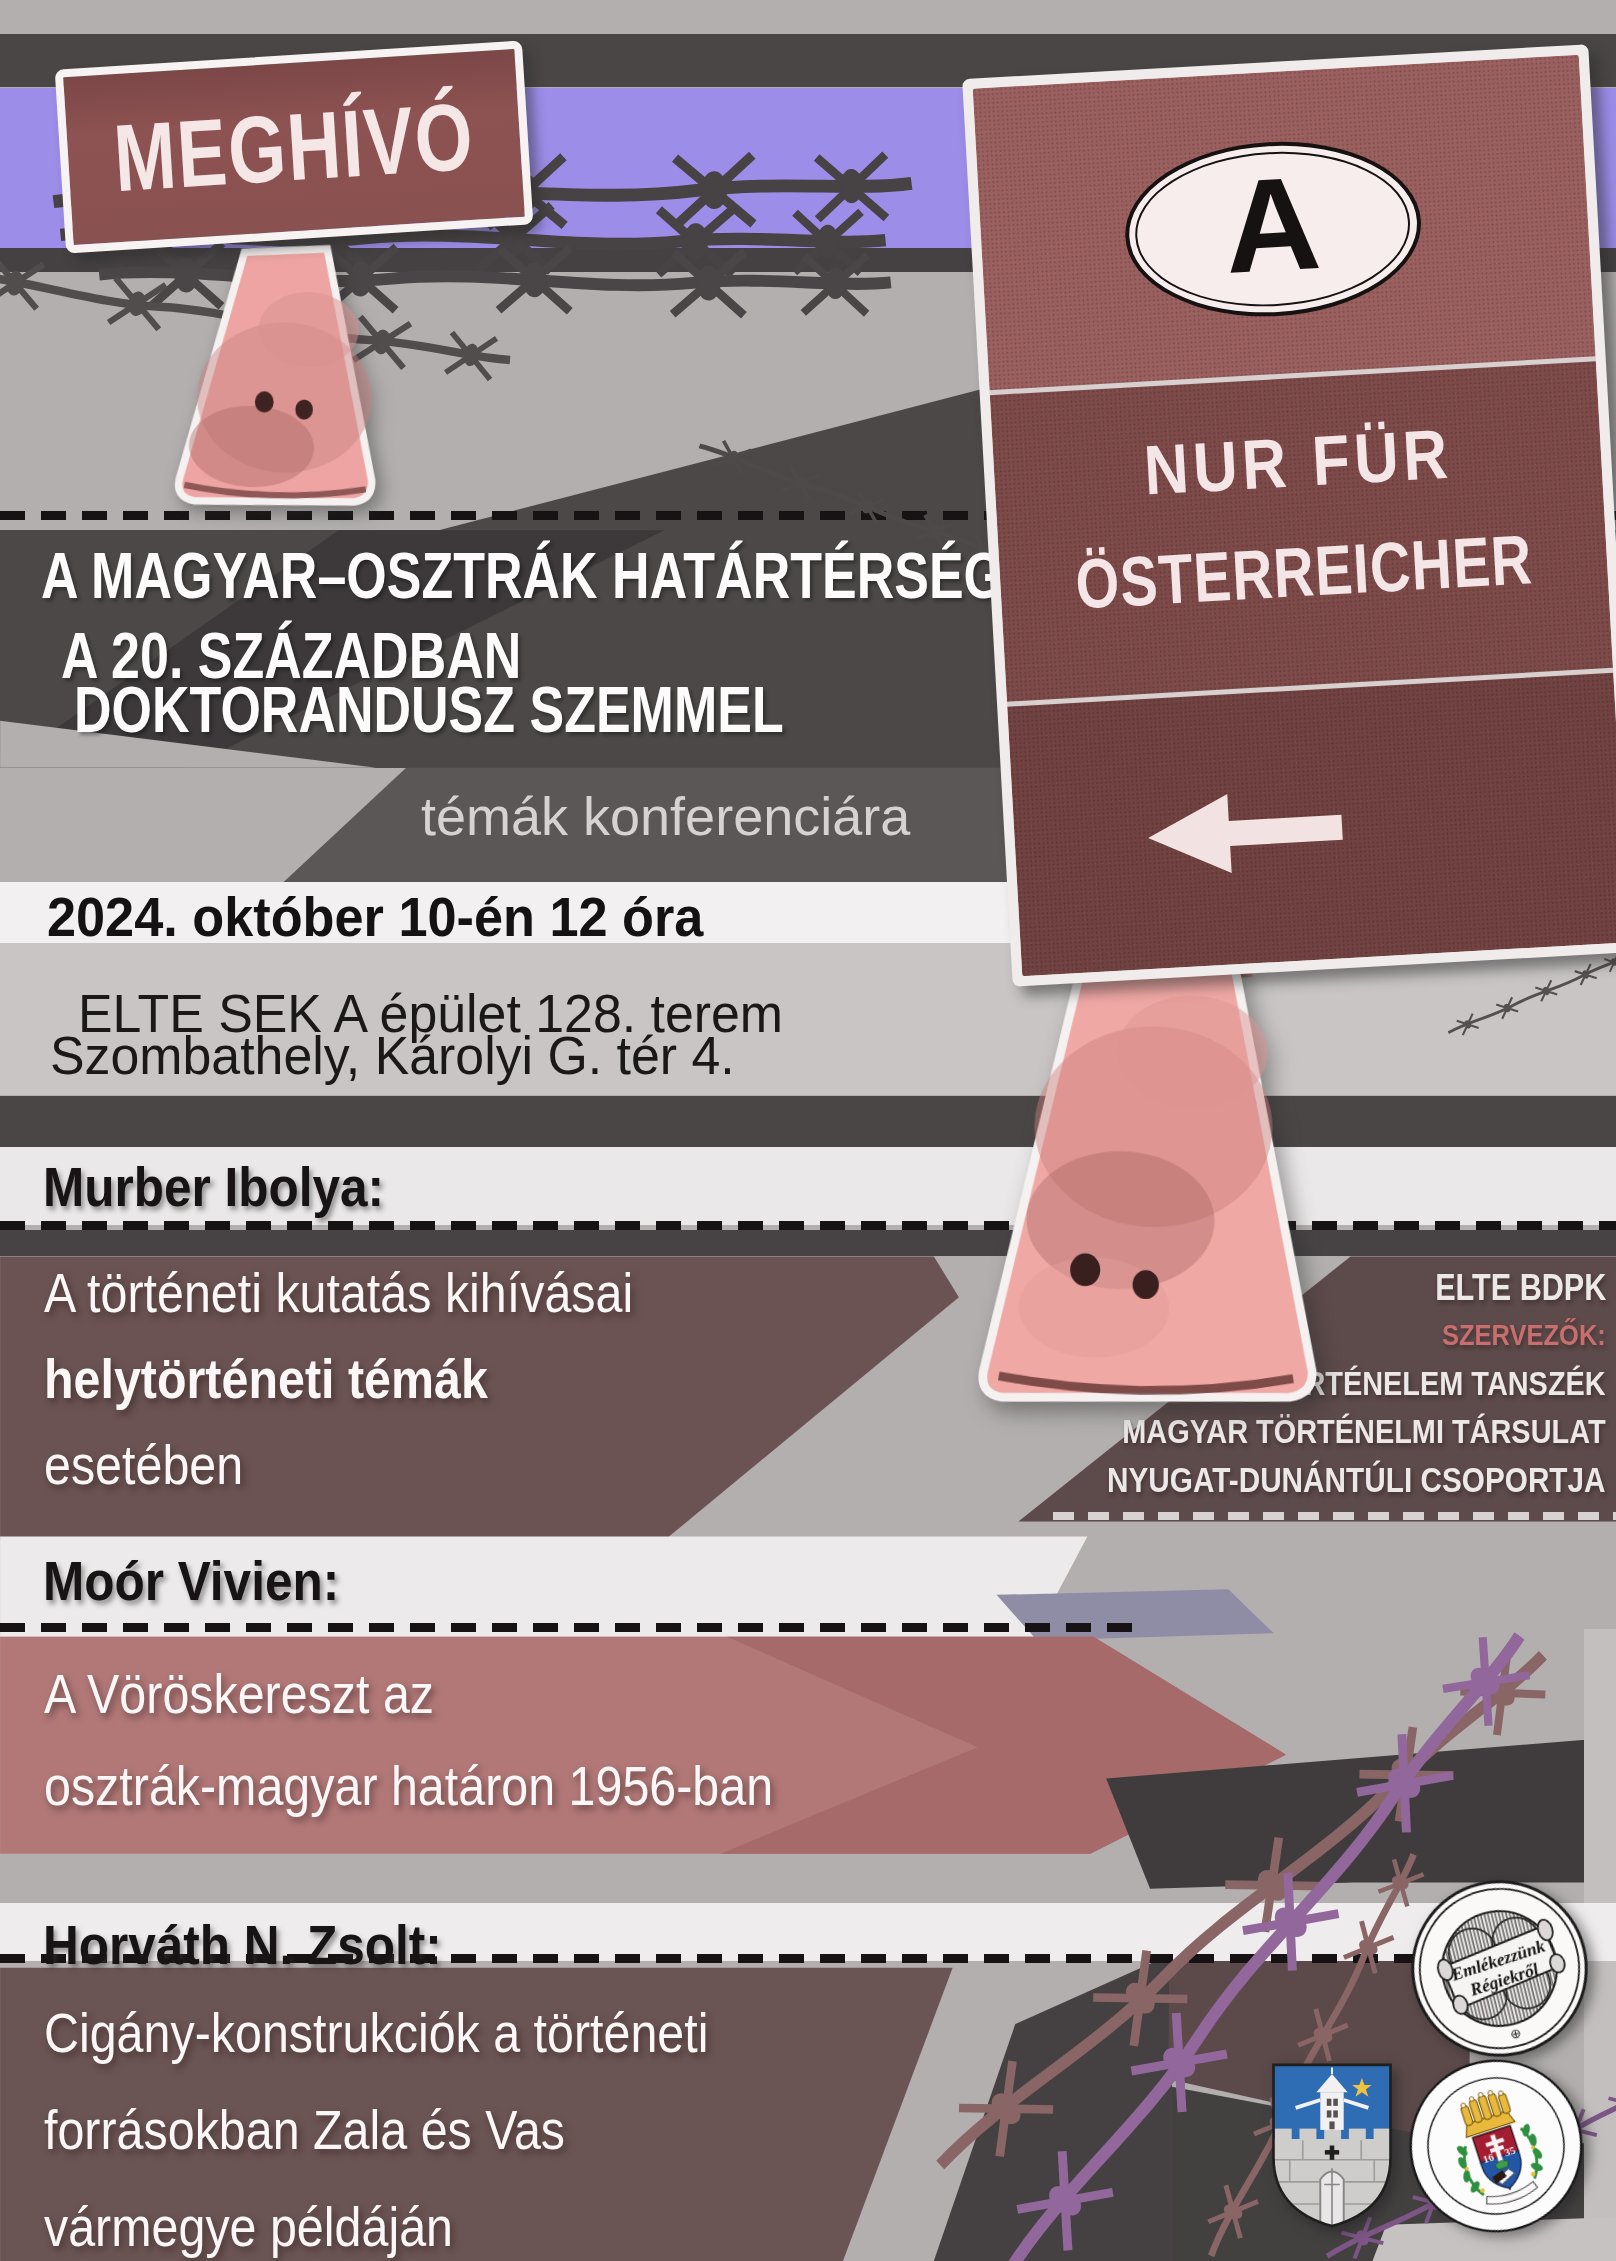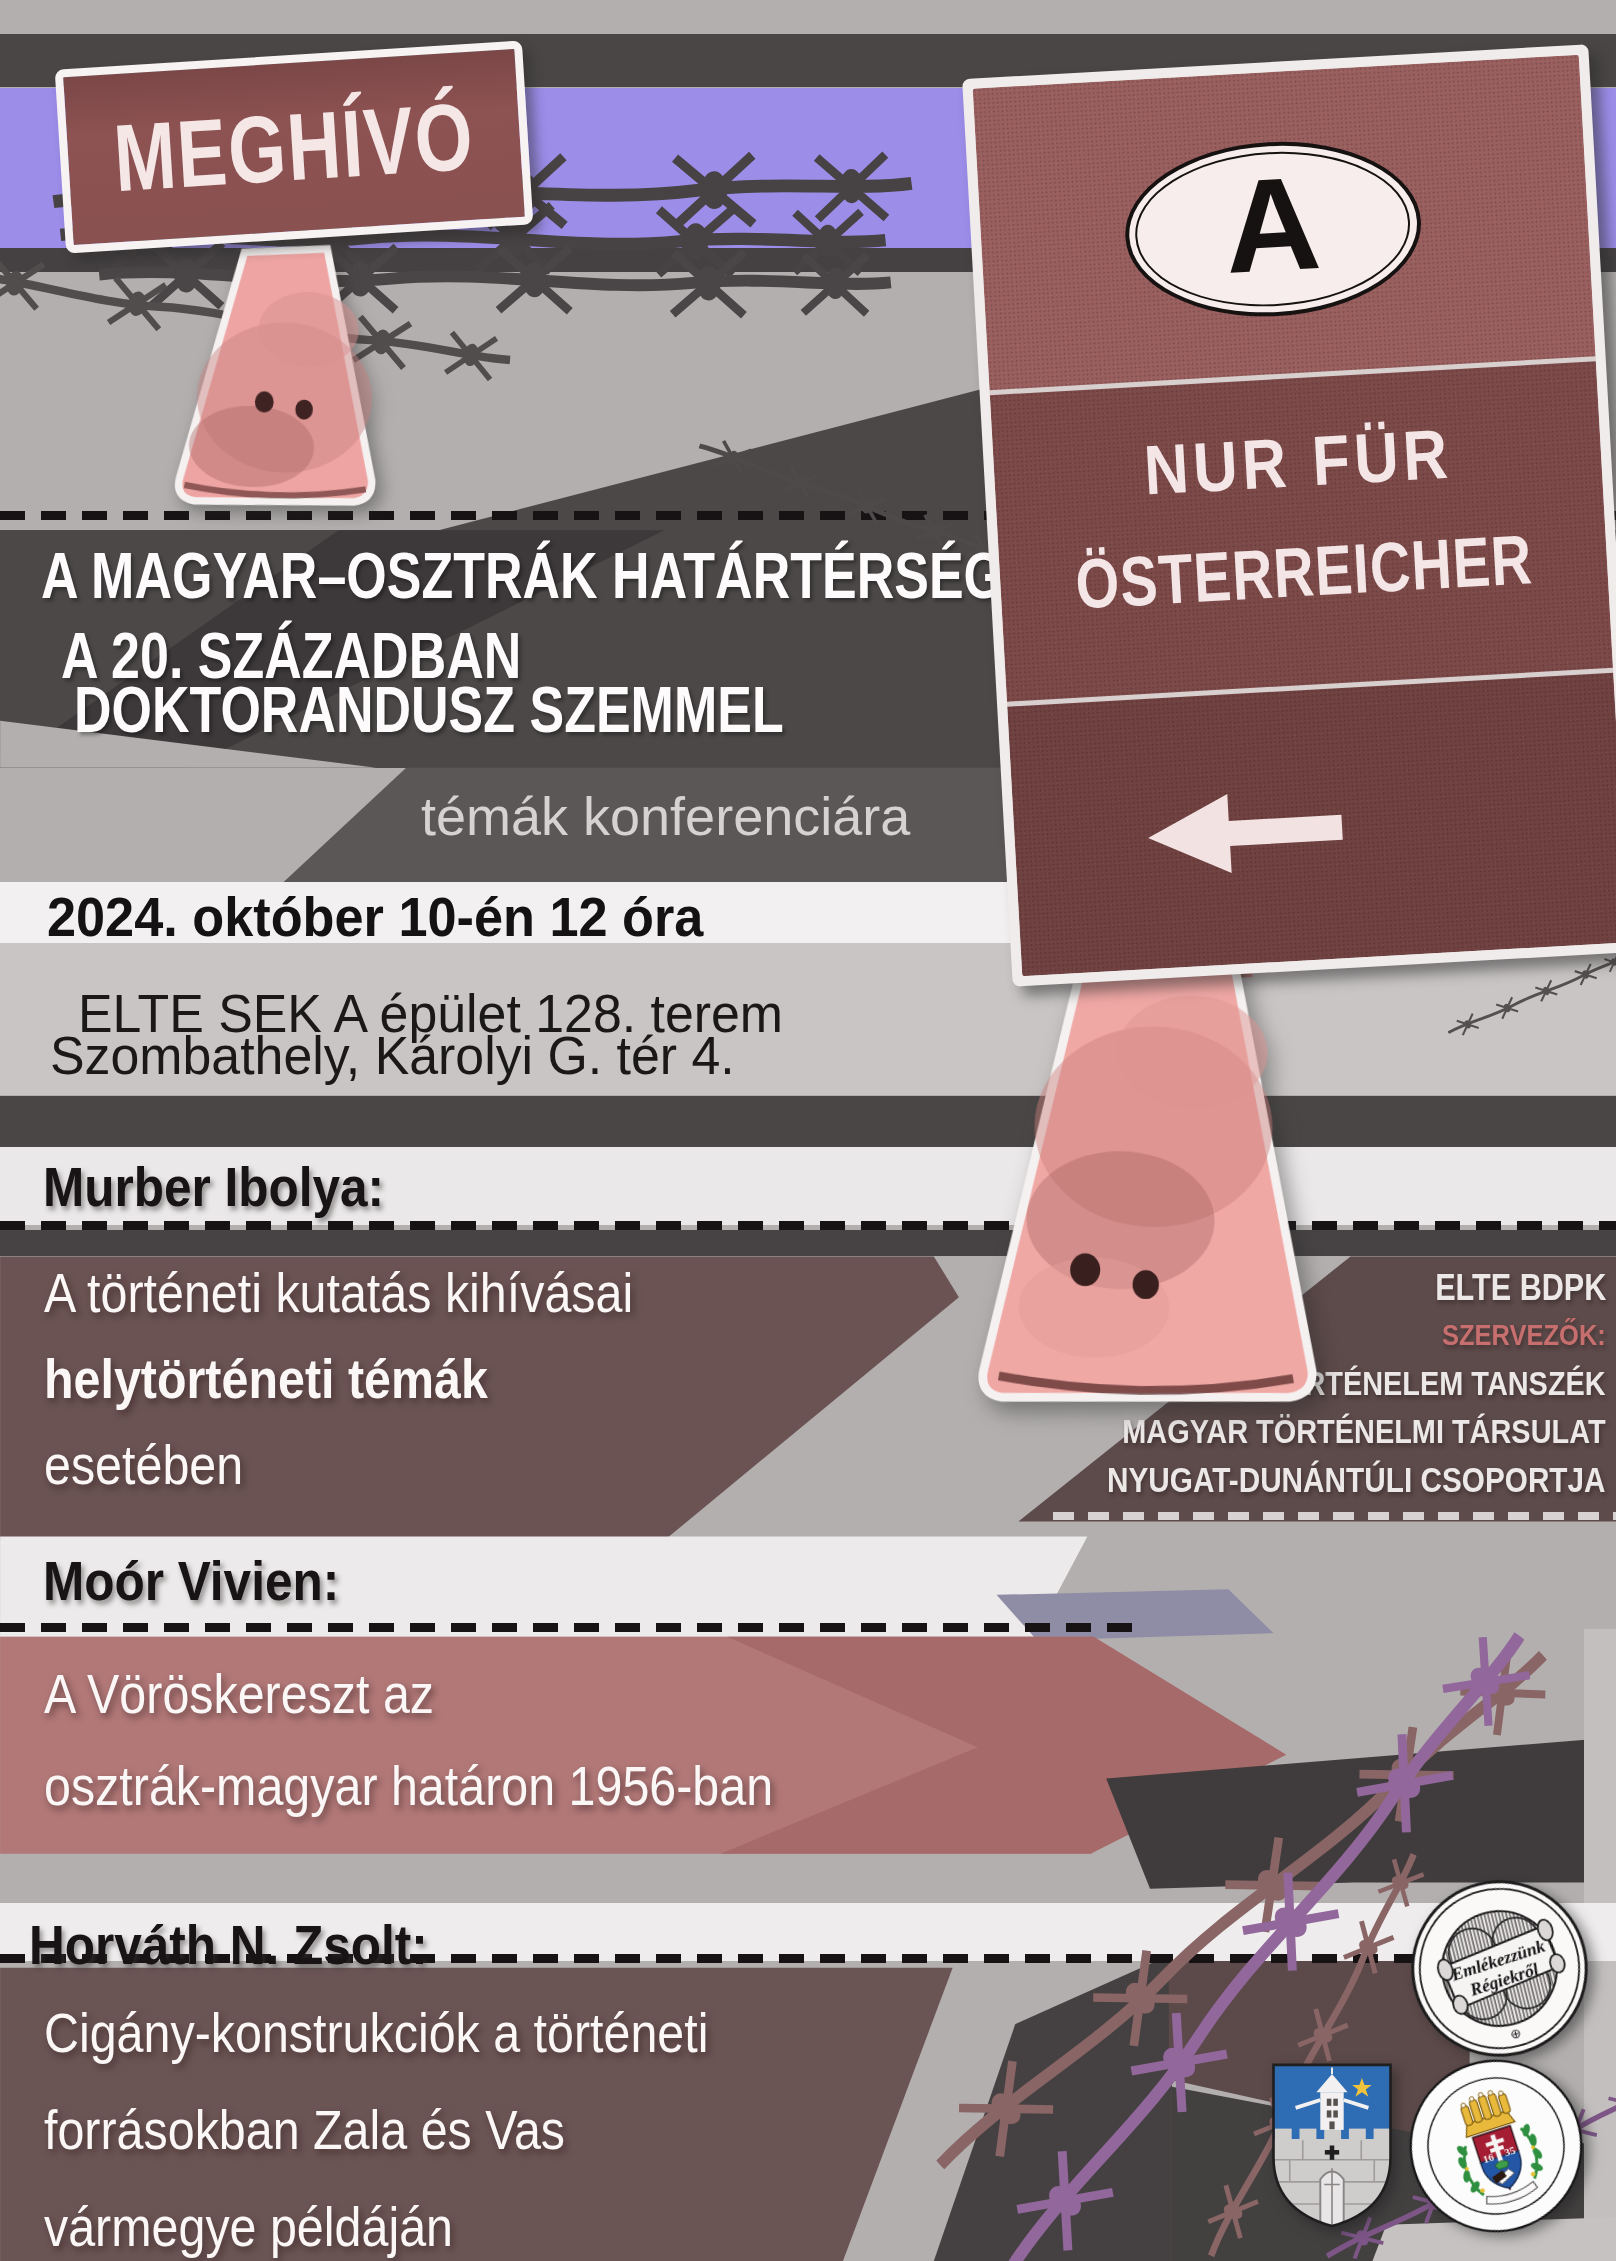--- a/index.html
+++ b/index.html
@@ -190,21 +190,21 @@
     <div style="margin-bottom:16.3px;"><span class="scxR org" style="transform:scaleX(.85);font-size:30px;color:#c76e6e;">SZERVEZŐK:</span></div>
     <div style="margin-bottom:13.8px;"><span class="scxR org" style="transform:scaleX(.85);font-size:34px;color:#ece8e8;">TÖRTÉNELEM TANSZÉK</span></div>
     <div style="margin-bottom:14px;"><span class="scxR org" style="transform:scaleX(.85);font-size:34px;color:#ece8e8;">MAGYAR TÖRTÉNELMI TÁRSULAT</span></div>
     <div><span class="scxR org" style="transform:scaleX(.85);font-size:35px;color:#ece8e8;">NYUGAT-DUNÁNTÚLI CSOPORTJA</span></div>
   </div>
 
   <div class="abs" style="left:44px;top:1662px;"><span class="scx topic" style="transform:scaleX(.88);">A Vöröskereszt az</span></div>
   <div class="abs" style="left:43px;top:1549px;"><span class="scx name" style="transform:scaleX(.9);">Moór Vivien:</span></div>
   <div class="abs" style="left:44px;top:1754px;"><span class="scx topic" style="transform:scaleX(.88);">osztrák-magyar határon 1956-ban</span></div>
 
-  <div class="abs" style="left:29px;top:1913px;text-align:right;"><span class="scx name" style="transform:scaleX(.9);">Horváth N. Zsolt:</span></div>
+  <div class="abs" style="left:43px;top:1913px;text-align:right;"><span class="scx name" style="transform:scaleX(.9);">Horváth N. Zsolt:</span></div>
   <div class="abs" style="left:44px;top:2001px;"><span class="scx topic" style="transform:scaleX(.88);">Cigány-konstrukciók a történeti</span></div>
   <div class="abs" style="left:44px;top:2098px;"><span class="scx topic" style="transform:scaleX(.88);">forrásokban Zala és Vas</span></div>
   <div class="abs" style="left:44px;top:2195px;"><span class="scx topic" style="transform:scaleX(.88);">vármegye példáján</span></div>
 
   <div class="abs" style="left:1175px;top:910px;width:76px;height:69px;background:linear-gradient(90deg,#4e2a28 62%,#d9908d);transform:rotate(-3deg);"></div>
 
   <svg class="abs" viewBox="0 0 600 830" style="left:965px;top:895px;width:376px;height:520px;filter:drop-shadow(8.8px 10px 11.3px rgba(40,40,40,.45));transform:rotate(1deg);">
     <path d="M208,30 L398,22 L422,96 L560,756 Q562,792 524,798 L66,806 Q28,800 36,762 L186,92 Z" fill="#f0a8a5" stroke="#f5f1f1" stroke-width="14"></path>
     <path d="M208,30 L398,22 L422,96 L192,110 Z" fill="#f7bcba" opacity="0.9"></path>
     <ellipse cx="300" cy="370" rx="190" ry="160" fill="#c97f7d" opacity="0.45"></ellipse>

